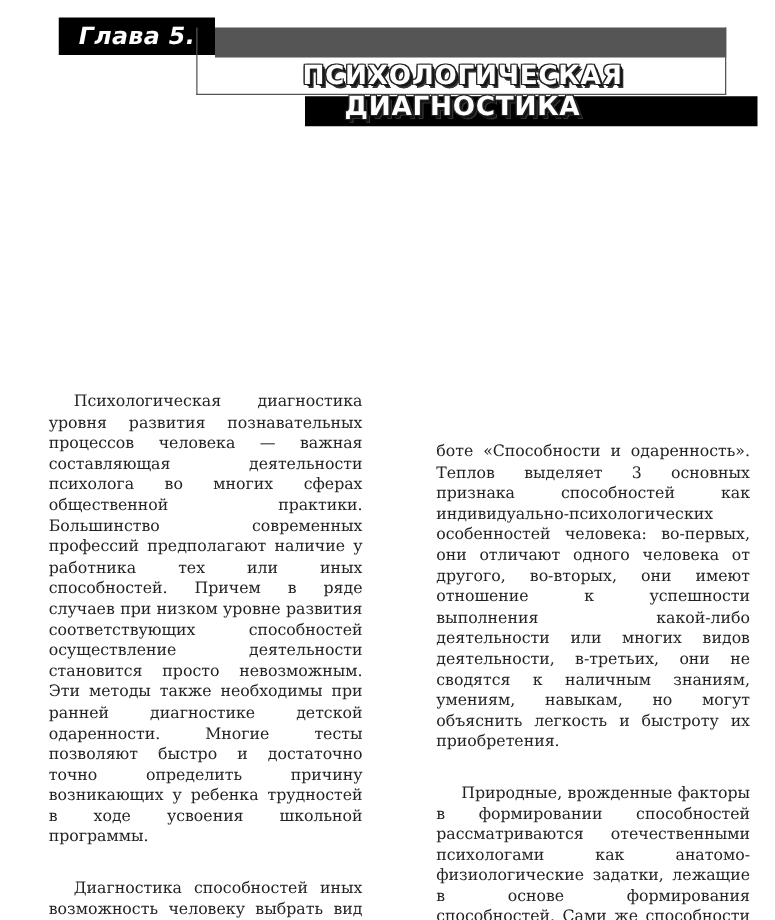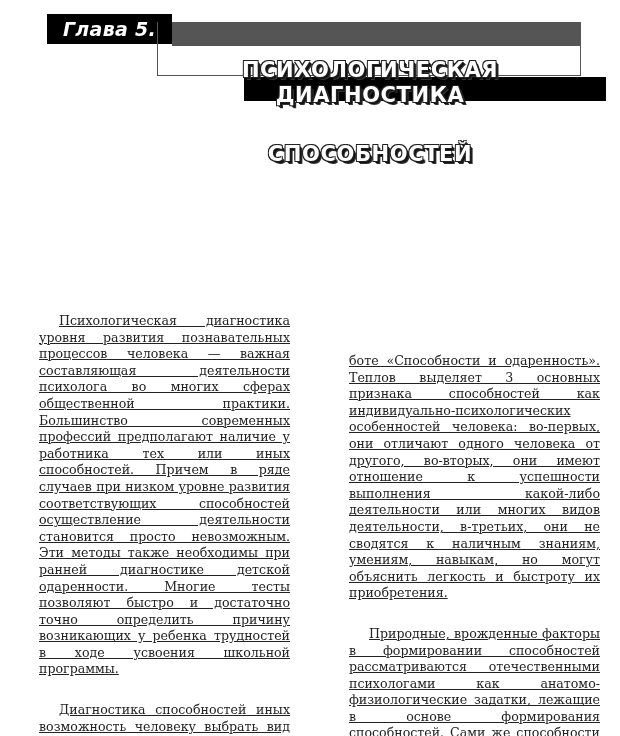--- a/index.html
+++ b/index.html
@@ -29,31 +29,31 @@
       position: absolute; left: 148px; top: 12px; width: 420px;
       text-align: center;
       font-family: "DejaVu Sans", "Liberation Sans", sans-serif;
       font-weight: bold; font-size: 21px; line-height: 25px;
       letter-spacing: 0.6px;
       color: #fff;
       text-shadow:
         -1px -1px 0 #222, 1px -1px 0 #222, -1px 1px 0 #222, 1px 1px 0 #222,
         2px 2px 0 #111, 3px 3px 0 #333;
     }
-    .title-text span { display: block; margin-top: 10px; }
+    .title-text span { display: block; }
 
     .column {
       position: absolute; top: 277px; width: 300px;
       font-size: 12.6px; line-height: 16.6px;
       text-align: justify; hyphens: manual;
       color: #222;
     }
     .col-left { left: 3px; width: 299px; }
     .col-right { left: 313px; width: 299px; }
-    .column p { text-indent: 20px; text-decoration: underline; }
+    .column p { text-indent: 20px; }
     .column p.no-indent { text-indent: 0; margin-top: 40px; }
 
     .page-number {
       position: absolute; left: 240px; top: 714px; width: 122px;
       text-align: center;
       font-family: "DejaVu Sans", "Liberation Sans", sans-serif;
       font-weight: bold; font-size: 12px; color: #111;
     }
     .page-rule {
       position: absolute; left: 240px; top: 731px; width: 122px; height: 2px; background: #888;
@@ -61,21 +61,20 @@
   </style>
 </head>
 <body>
 
 <div class="chapter-label">Глава 5.</div>
 <div class="title-frame"></div>
 <div class="title-frame-top"></div>
 <div class="title-underbar"></div>
 <h1 class="title-text">
   <span>ПСИХОЛОГИЧЕСКАЯ ДИАГНОСТИКА</span>
-  <span>СПОСОБНОСТЕЙ</span>
 </h1>
 
 <div class="column col-left">
   <p>Психологическая диагностика уровня развития познавательных процессов человека — важная составляющая деятельности психолога во многих сферах общественной практики. Большинство современных профессий предполагают наличие у работника тех или иных способностей. Причем в ряде случаев при низком уровне развития соответствующих способностей осуществление деятельности становится просто невозможным. Эти методы также необходимы при ранней диагностике детской одаренности. Многие тесты позволяют быстро и достаточно точно определить причину возникающих у ребенка трудностей в ходе усвоения школьной программы.</p>
   <p>Диагностика способностей иных возможность человеку выбрать вид деятельности, наиболее соответствующей его возможностям и склонностям. Это, безусловно, влияет на формирование положительной профессиональной мотивации, удовлетворенности трудом и, как следствие, на удовлетворенность жизнью в целом.</p>
   <p>Проблеме способностей посвящено огромное количество исследований. Библиография включает работы видных отечественных ученых Б. Г. Игнатьева, А. Н. Леонтьева, В. М. Мясищева, К. К. Платонова и др. Наиболее отчетливо определение способностей, их основных признаков и факторов развития сформулировано Б. М. Тепловым в его известной ра-</p>
 </div>
 
 <div class="column col-right">
   <p class="no-indent">боте «Способности и одаренность». Теплов выделяет 3 основных признака способностей как индивидуально-психологических особенностей человека: во-первых, они отличают одного человека от другого, во-вторых, они имеют отношение к успешности выполнения какой-либо деятельности или многих видов деятельности, в-третьих, они не сводятся к наличным знаниям, умениям, навыкам, но могут объяснить легкость и быстроту их приобретения.</p>

